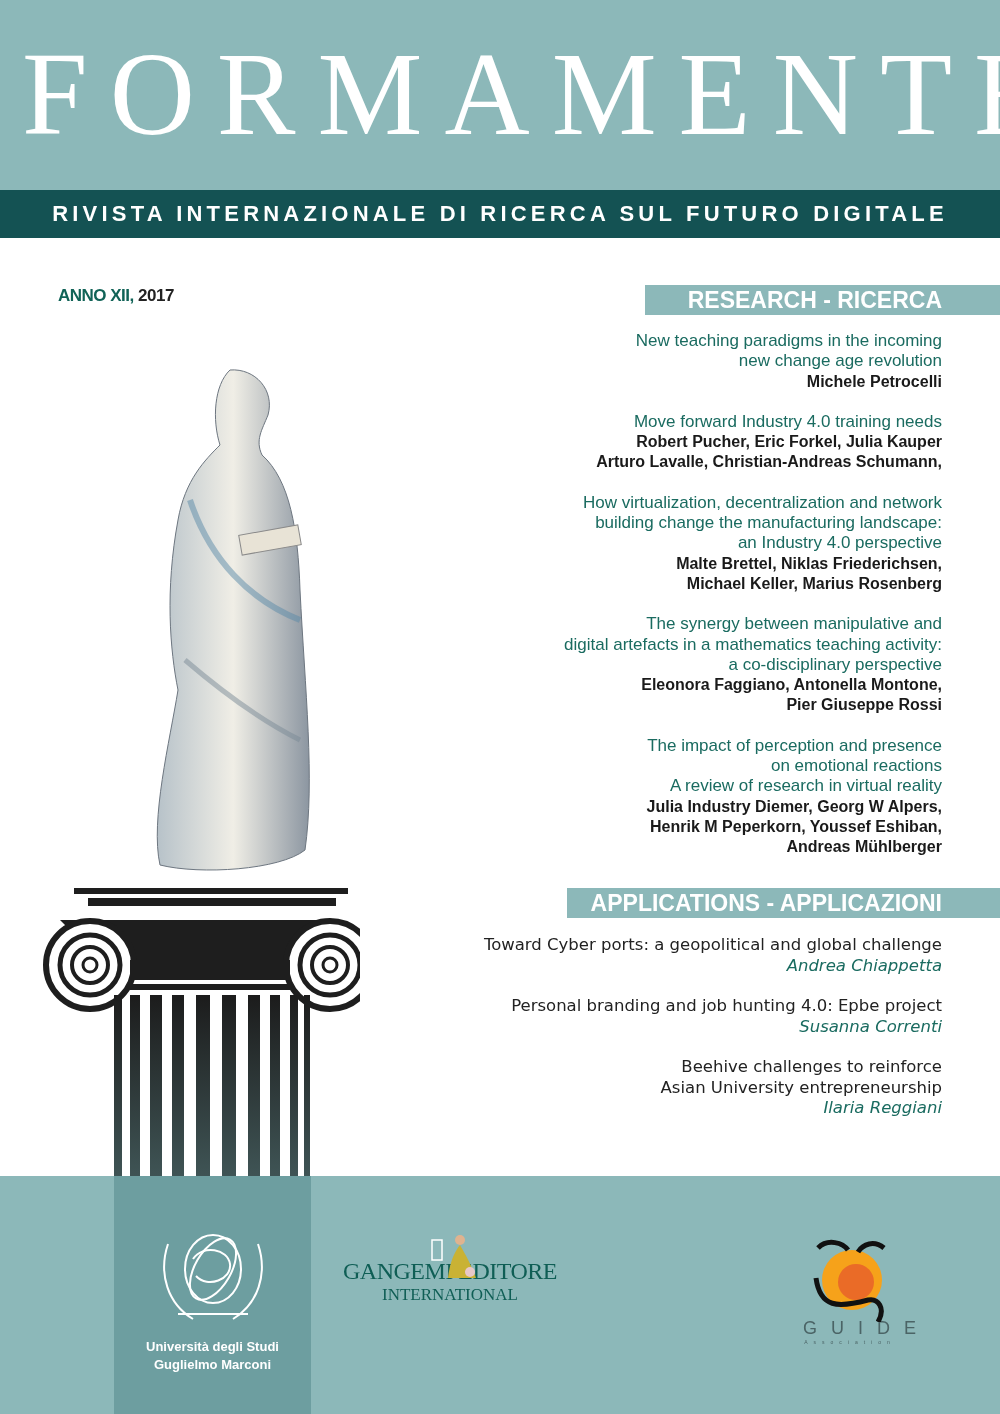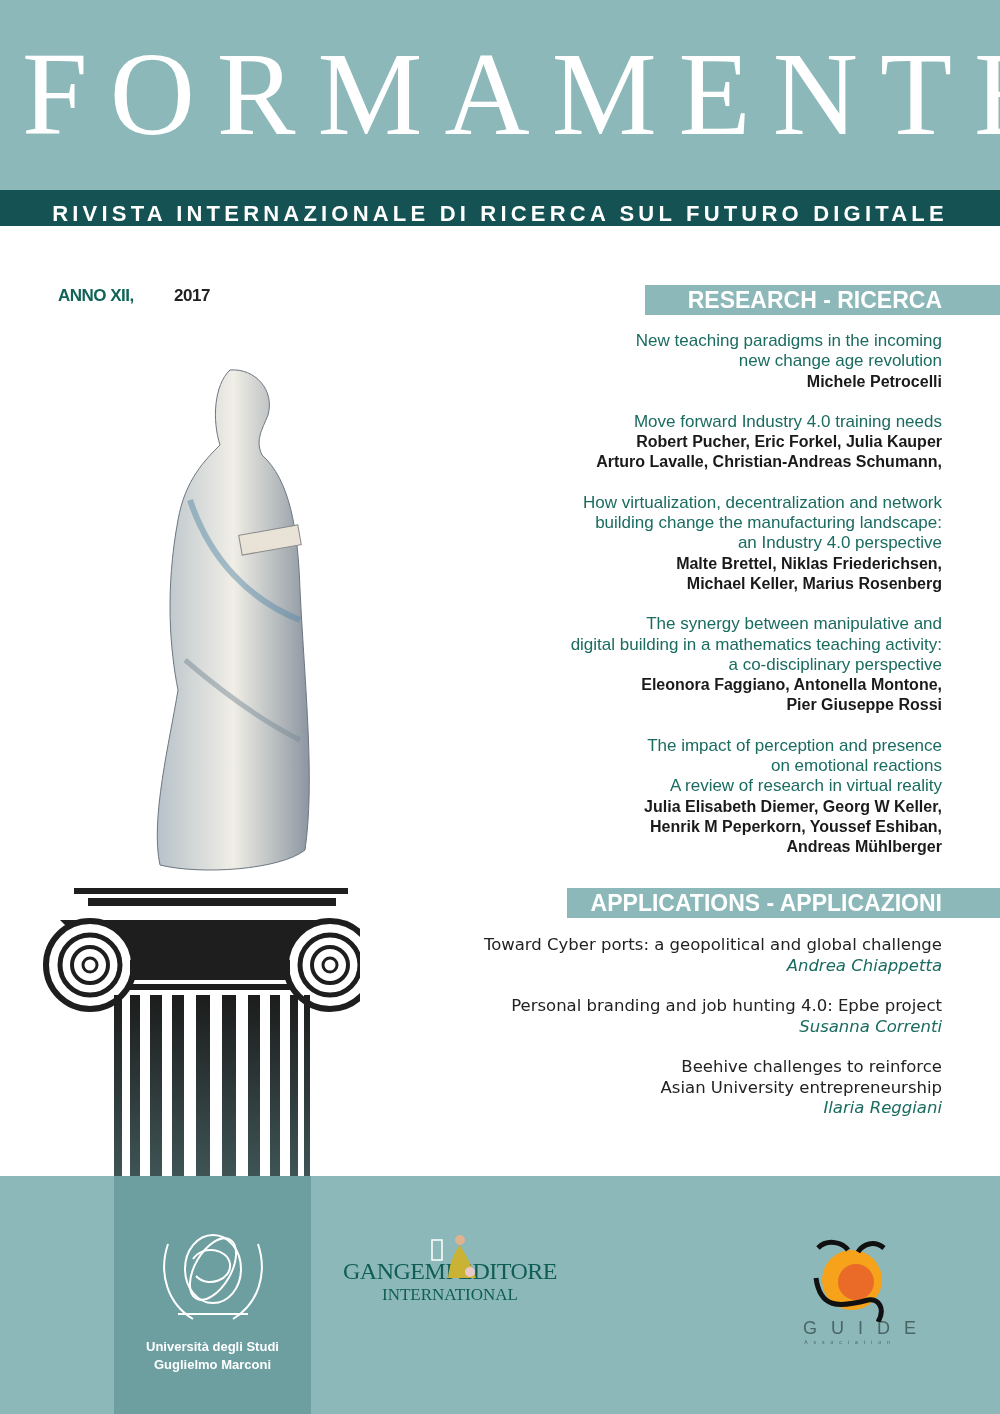--- a/index.html
+++ b/index.html
@@ -3,27 +3,27 @@
 <meta charset="utf-8">
 <style>
   * { box-sizing: border-box; margin: 0; padding: 0; }
   html, body { width: 1000px; height: 1414px; background: #ffffff; overflow: hidden; }
   body { position: relative; font-family: "Liberation Sans", sans-serif; }
 
   .masthead { position: absolute; left: 0; top: 0; width: 1000px; height: 190px; background: #8cb8b9; }
   .title { position: absolute; left: 0; top: 30px; width: 1000px; text-align: center;
     font-family: "Liberation Serif", serif; font-size: 118px; color: #ffffff; letter-spacing: 22px;
     font-weight: normal; line-height: 130px; padding-left: 22px; }
-  .subbar { position: absolute; left: 0; top: 190px; width: 1000px; height: 36px; background: #145253; }
+  .subbar { position: absolute; left: 0; top: 190px; width: 1000px; height: 48px; background: #145253; }
   .subtitle { position: absolute; left: 0; top: 0; width: 1000px; text-align: center; line-height: 48px;
     color: #ffffff; font-size: 22px; font-weight: bold; letter-spacing: 4.2px; }
 
   .issue { position: absolute; left: 58px; top: 286px; font-size: 17px; font-weight: bold; letter-spacing: -0.5px; }
   .issue .hl { color: #116357; }
-  .issue .yr { color: #222222; margin-left: 36px; }
+  .issue .yr { color: #222222; }
 
   .section-bar { position: absolute; right: 0; height: 30px; background: #8cb8b9; }
   .section-bar span { position: absolute; right: 58px; top: 0; line-height: 30px; color: #fff;
     font-weight: bold; font-size: 23px; white-space: nowrap; }
   .research-bar { top: 285px; width: 355px; text-decoration: underline; }
   .apps-bar { top: 888px; width: 433px; }
 
   .articles { position: absolute; right: 58px; text-align: right; }
   .research-list { top: 331px; }
   .art { margin-bottom: 20px; text-align: right; }
@@ -138,36 +138,36 @@
         <div>an Industry 4.0 perspective</div>
       </div>
     <div class="a">
         <div>Malte Brettel, Niklas Friederichsen,</div>
         <div>Michael Keller, Marius Rosenberg</div>
       </div>
   </div>
   <div class="art">
     <div class="t">
         <div>The synergy between manipulative and</div>
-        <div>digital building in a mathematics teaching activity:</div>
+        <div>digital artefacts in a mathematics teaching activity:</div>
         <div>a co-disciplinary perspective</div>
       </div>
     <div class="a">
         <div>Eleonora Faggiano, Antonella Montone,</div>
         <div>Pier Giuseppe Rossi</div>
       </div>
   </div>
   <div class="art">
     <div class="t">
         <div>The impact of perception and presence</div>
         <div>on emotional reactions</div>
         <div>A review of research in virtual reality</div>
       </div>
     <div class="a">
-        <div>Julia Elisabeth Diemer, Georg W Keller,</div>
+        <div>Julia Industry Diemer, Georg W Alpers,</div>
         <div>Henrik M Peperkorn, Youssef Eshiban,</div>
         <div>Andreas Mühlberger</div>
       </div>
   </div>
 </div>
 
 <div class="section-bar apps-bar">
   <span>APPLICATIONS - APPLICAZIONI</span>
 </div>
 

